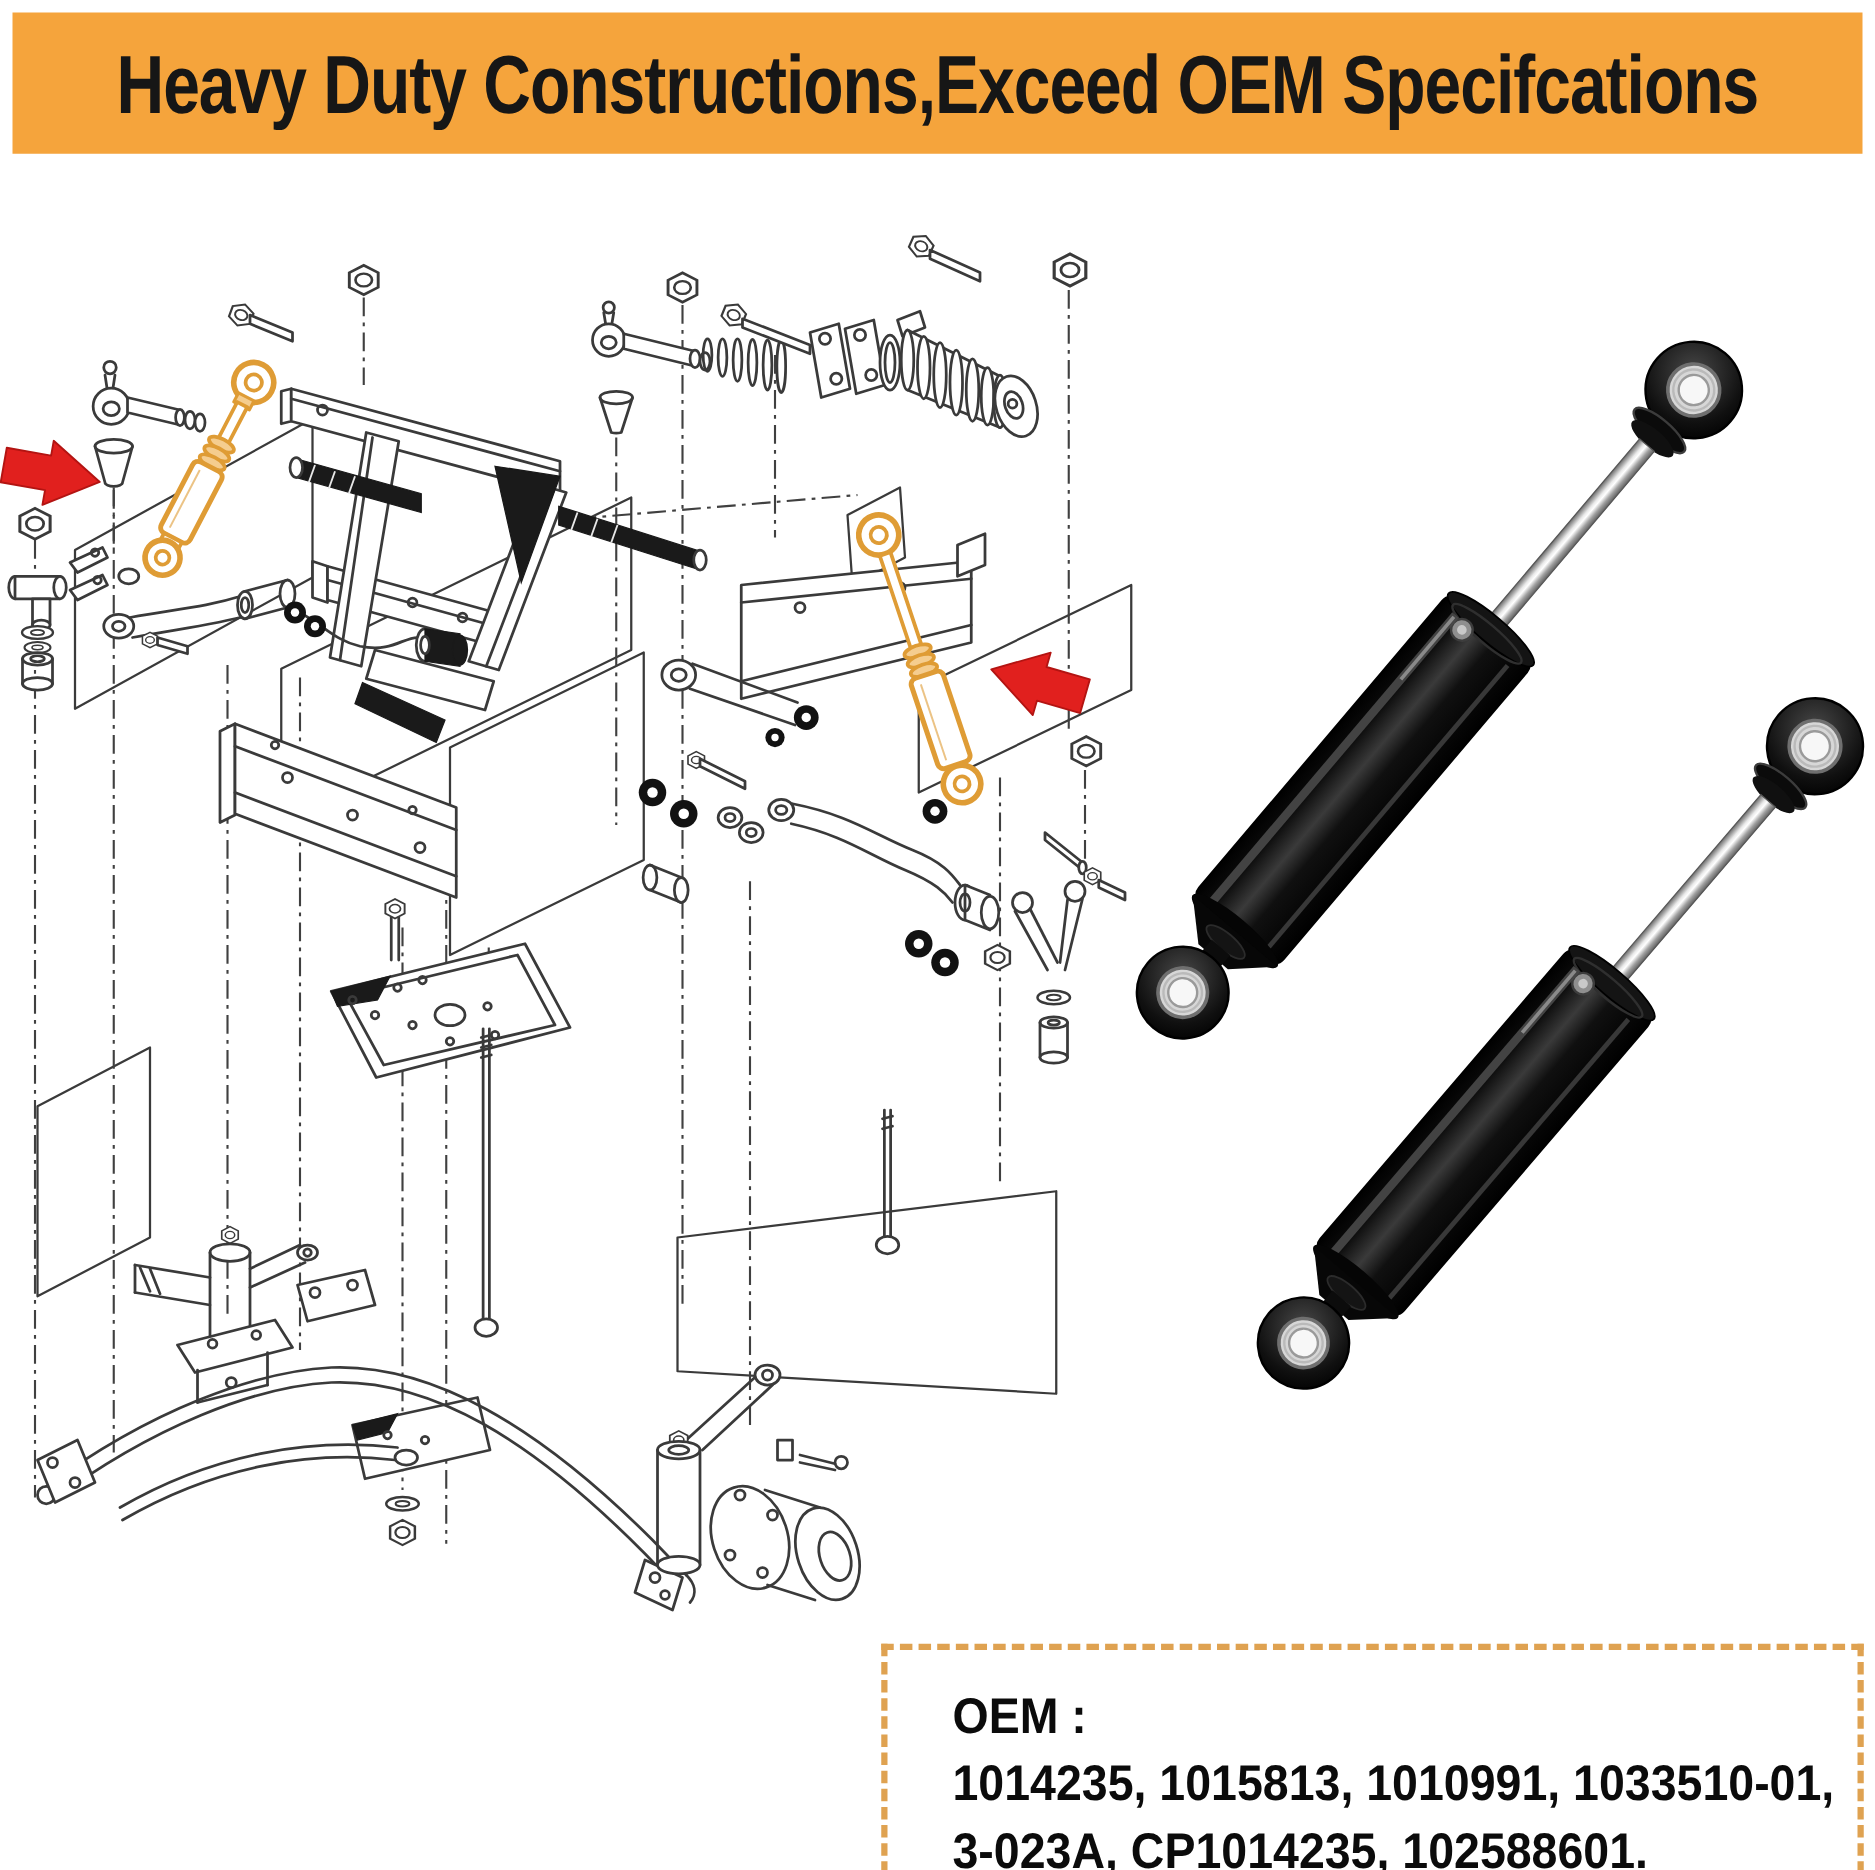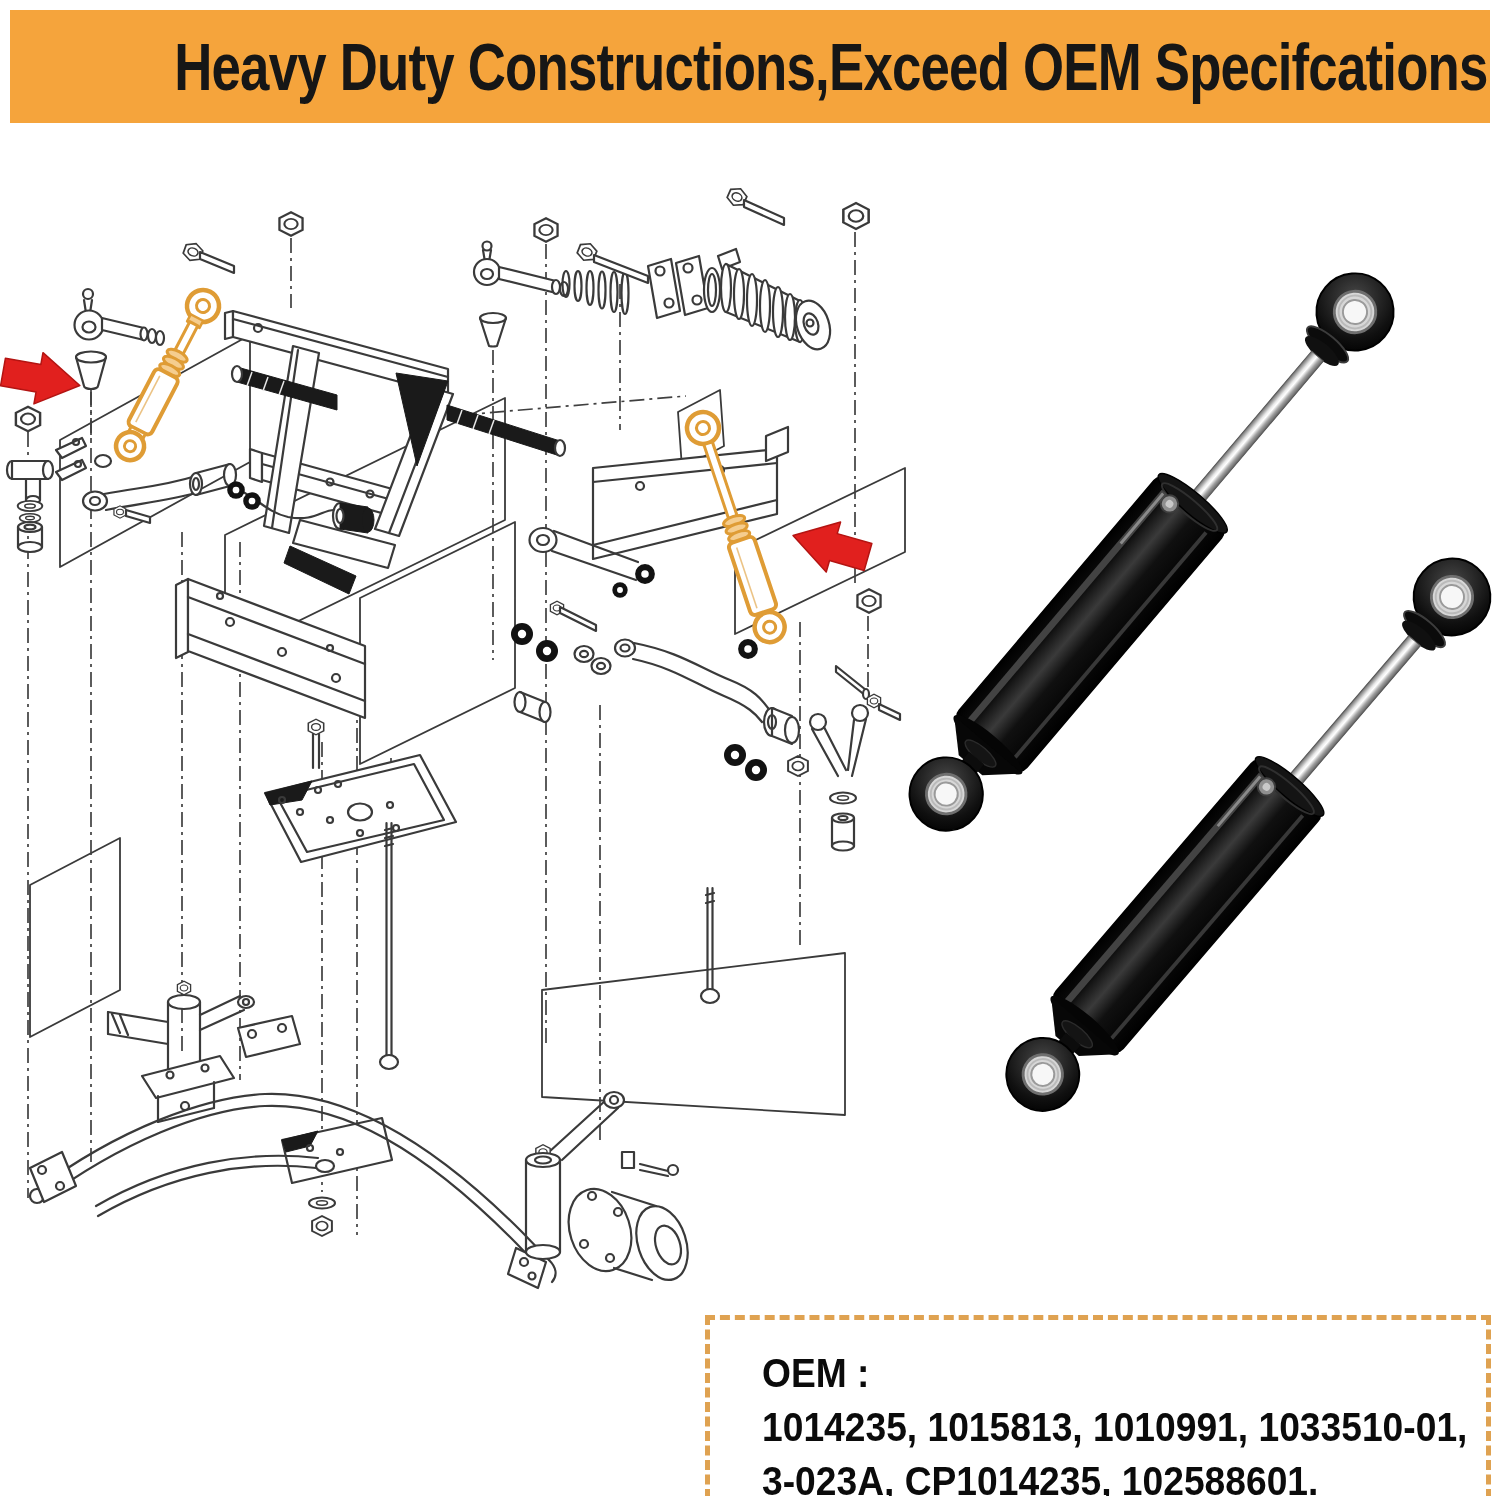--- a/index.html
+++ b/index.html
@@ -3,21 +3,21 @@
 <meta charset="utf-8">
 <style>
   html,body{margin:0;padding:0;}
   body{
     width:1500px;height:1496px;position:relative;background:#ffffff;
     font-family:"Liberation Sans", sans-serif;overflow:hidden;
   }
   .banner{
     position:absolute;left:10px;top:10px;width:1480px;height:113px;
     background:var(--banner-bg,#F5A43C);
-    display:flex;align-items:center;justify-content:flex-start;
+    display:flex;align-items:center;justify-content:center;
   }
   .banner-text{
     font-weight:bold;font-size:66px;letter-spacing:-1px;white-space:nowrap;
     color:var(--banner-text,#161616);
     transform:scaleX(.80);transform-origin:center;
   }
   .scene{position:absolute;left:0;top:130px;}
   .oem-box{
     position:absolute;left:705px;top:1315px;width:786px;height:213px;
     border:5px dashed var(--oem-border,#DFA251);box-sizing:border-box;

